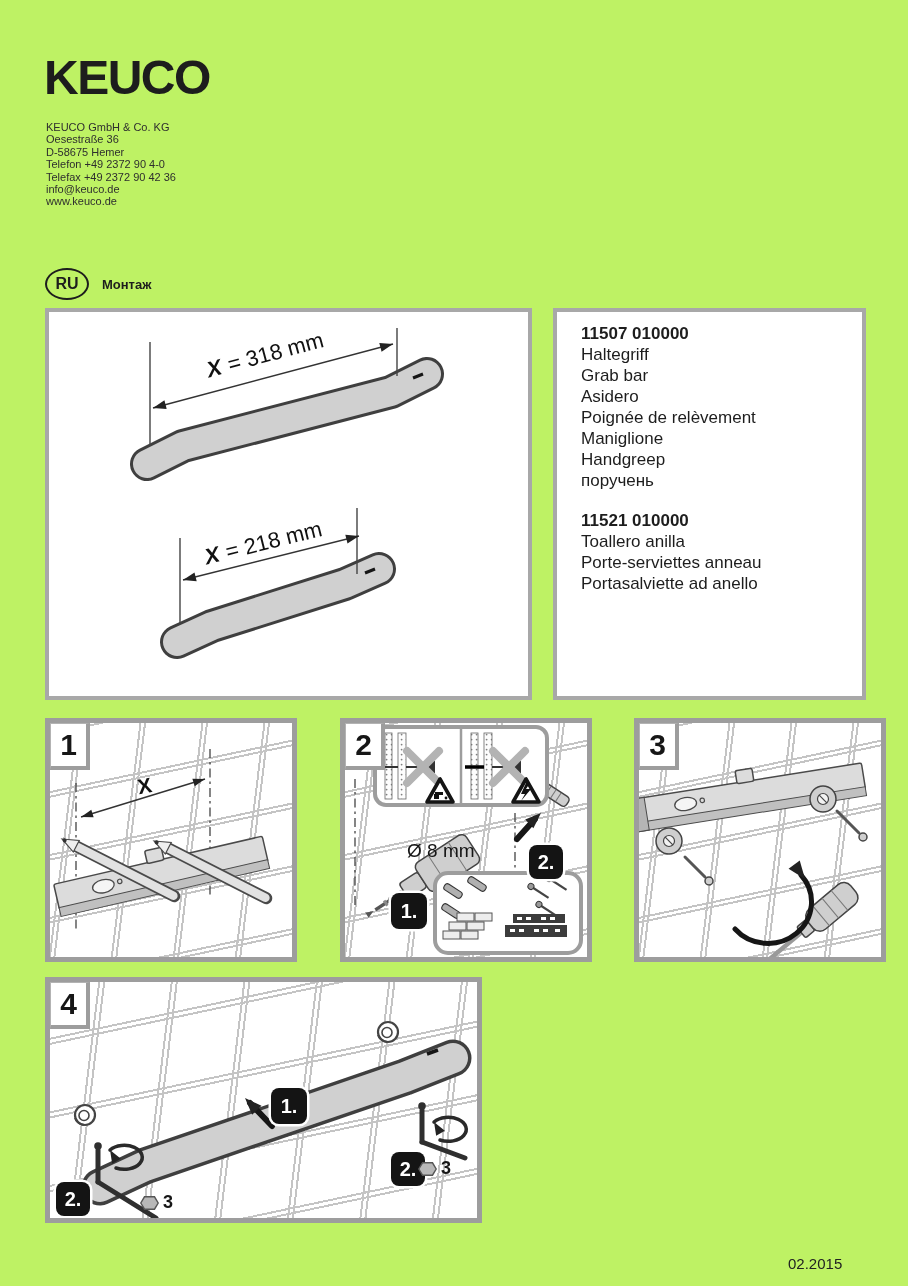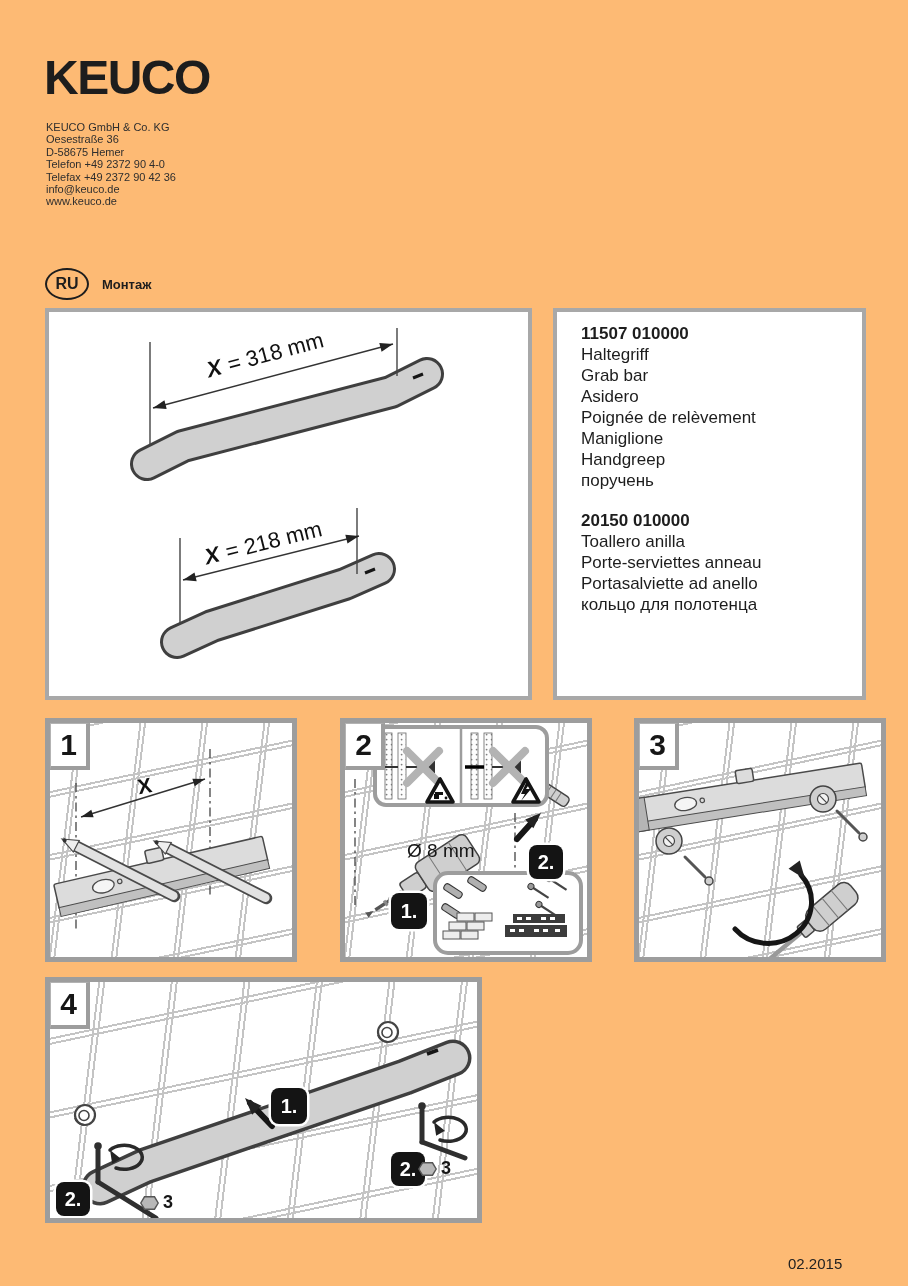--- a/index.html
+++ b/index.html
@@ -1,16 +1,16 @@
 <!DOCTYPE html>
 <html><head>
 <meta charset="utf-8">
 <style>
   html,body{margin:0;padding:0;background:#fff;}
-  .page{position:relative;width:908px;height:1286px;background:#fdba74;font-family:"Liberation Sans",sans-serif;color:#1d1d1d;overflow:hidden;}
+  .page{position:relative;width:908px;height:1286px;background:#bef264;font-family:"Liberation Sans",sans-serif;color:#1d1d1d;overflow:hidden;}
 
   
   .logo{position:absolute;left:44px;top:54px;font-size:48px;font-weight:bold;letter-spacing:-1.5px;line-height:1;color:#1d1d1d;}
   .addr{position:absolute;left:46px;top:121px;}
   .addr div{font-size:11px;line-height:12.4px;color:#2e2e2e;}
 
   
   .sect{position:absolute;left:45px;top:268px;display:flex;align-items:center;}
   .rubadge{display:inline-flex;width:40px;height:28px;border:2px solid #1d1d1d;border-radius:50%;align-items:center;justify-content:center;font-weight:bold;font-size:16px;}
   .sectitle{font-size:13px;font-weight:bold;margin-left:13px;}
@@ -134,25 +134,24 @@
       <div class="pcode">11507 010000</div>
       <div class="pname">Haltegriff</div>
       <div class="pname">Grab bar</div>
       <div class="pname">Asidero</div>
       <div class="pname">Poignée de relèvement</div>
       <div class="pname">Maniglione</div>
       <div class="pname">Handgreep</div>
       <div class="pname">поручень</div>
     </div>
     <div class="pblock2">
-      <div class="pcode">20150 010000</div>
+      <div class="pcode">11521 010000</div>
       <div class="pname">Toallero anilla</div>
       <div class="pname">Porte-serviettes anneau</div>
       <div class="pname">Portasalviette ad anello</div>
-      <div class="pname">кольцо для полотенца</div>
     </div>
   </div>
 
   <div class="panel" style="left:45px;top:718px;width:252px;height:244px;">
     <div class="tiles"></div>
     <svg class="art" width="242" height="234" viewBox="0 0 242 234">
       <g>
         <line class="dashdot" x1="26" y1="60" x2="26" y2="206"></line>
         <line class="dashdot" x1="160" y1="26" x2="160" y2="172"></line>
         <line class="dim" x1="31" y1="94" x2="155" y2="56"></line>

